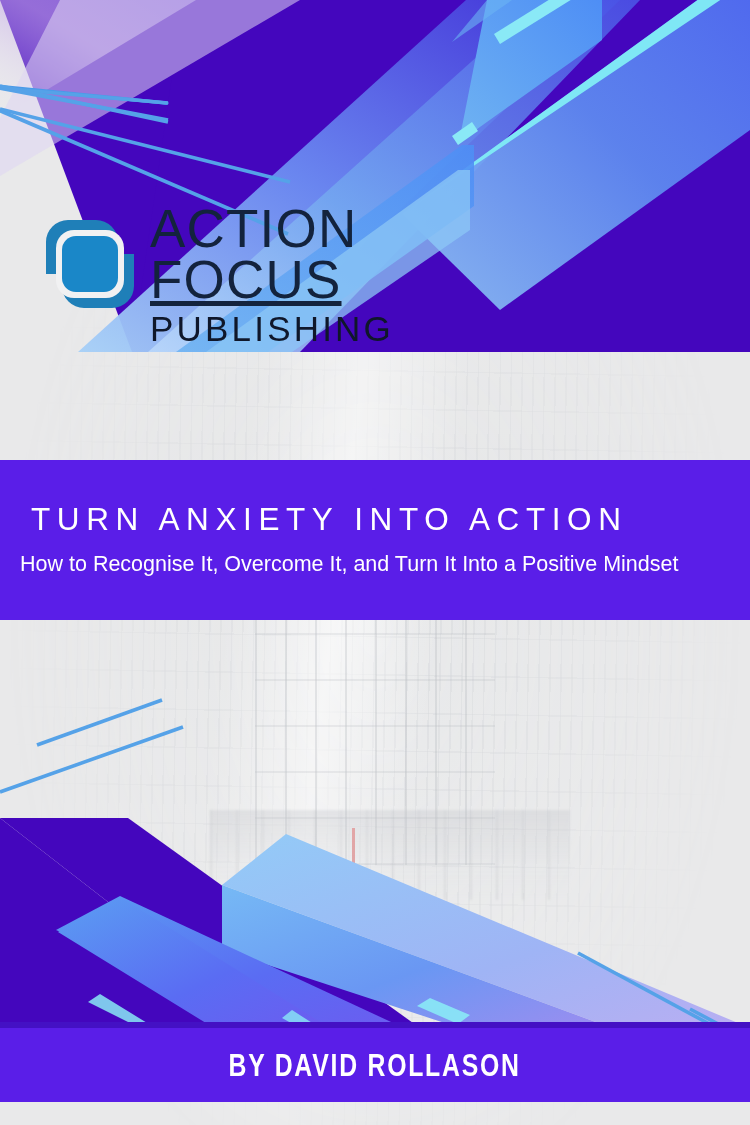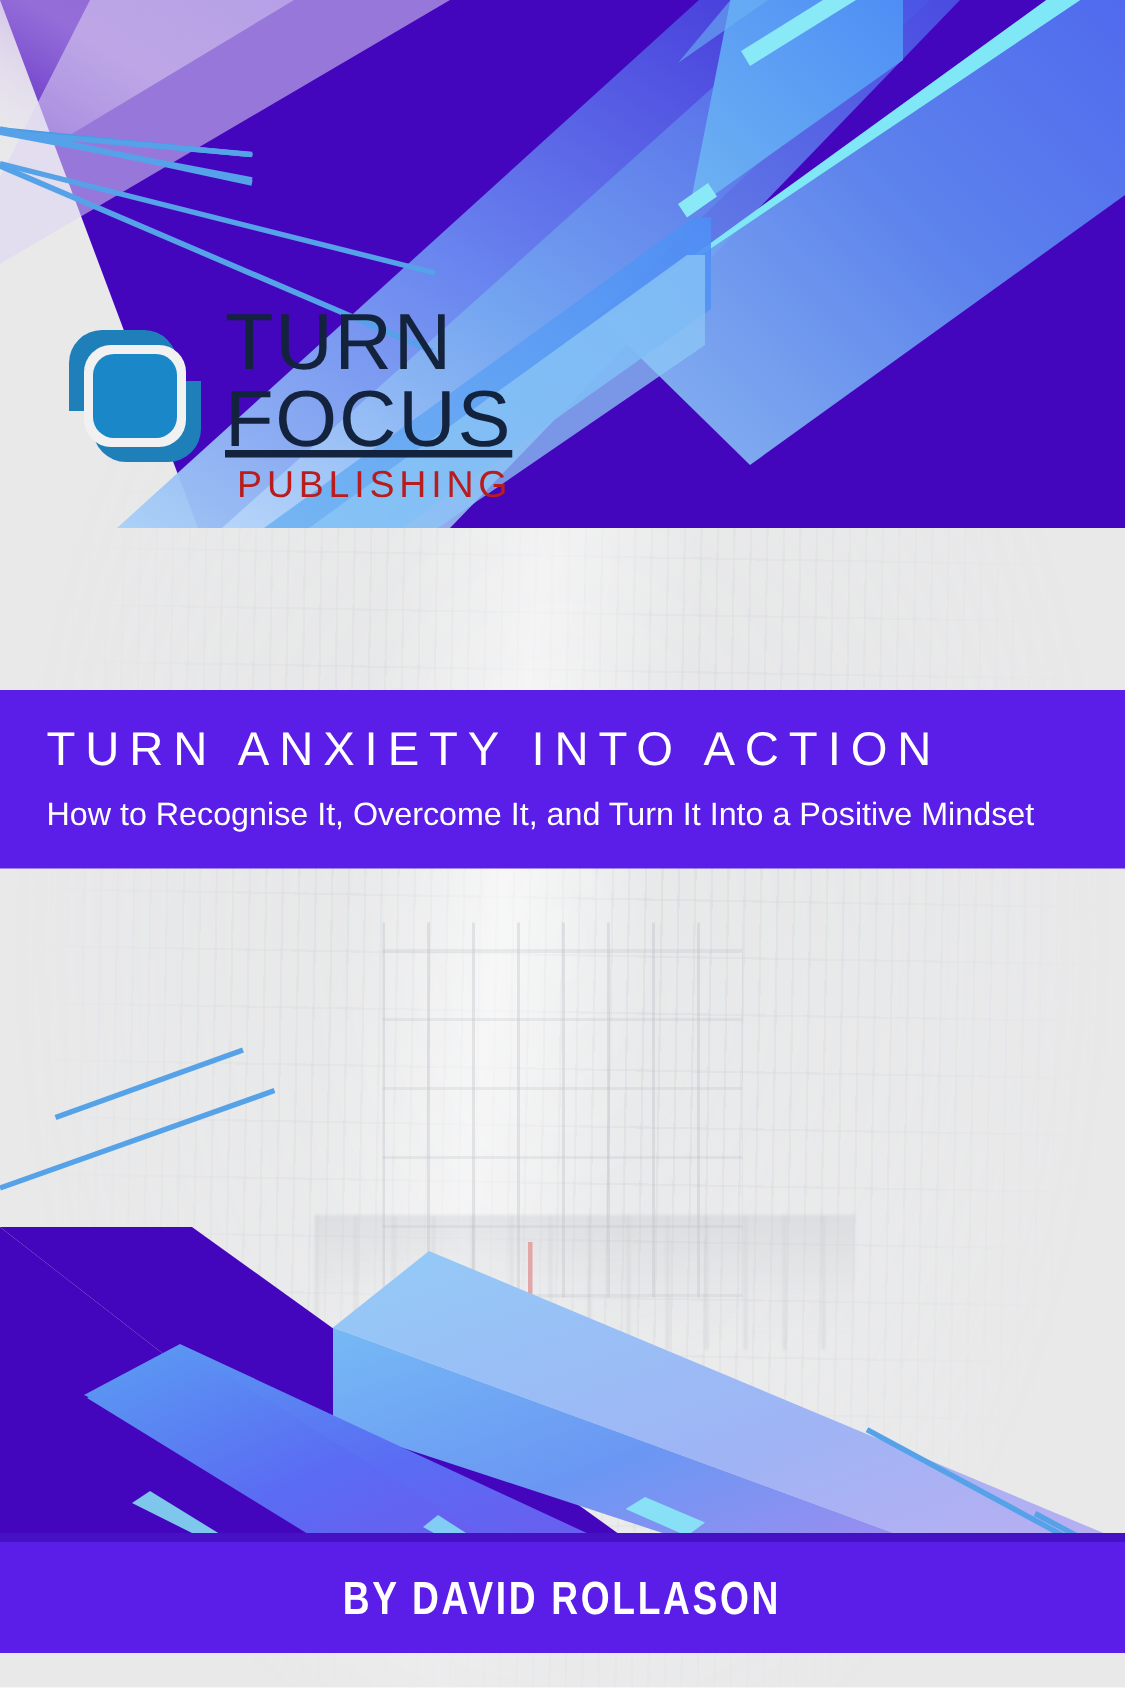--- a/index.html
+++ b/index.html
@@ -53,21 +53,21 @@
   .shapes { position:absolute; inset:0; }
   .shapes svg { display:block; width:750px; height:1125px; }
 
   
   .band {
     position:absolute; left:0; width:750px;
     background:var(--purple);
     display:flex; flex-direction:column; justify-content:center;
   }
   .band-series { top:352px; height:96px; }
-  .band-title  { top:460px; height:119px; padding-top:4px; }
+  .band-title  { top:460px; height:160px; padding-top:4px; }
   .band-author { top:1028px; height:74px; justify-content:center; align-items:center; }
   .band-author-cap {
     position:absolute; left:0; top:1022px; width:750px; height:8px;
     background:#4411c4;
   }
 
   .series-text {
     color:#ffffff;
     font-size:41px;
     font-weight:400;
@@ -84,21 +84,21 @@
     padding-left:31px;
     white-space:nowrap;
     line-height:1;
     margin-bottom:14px;
   }
   .subtitle-text {
     color:#ffffff;
     font-size:21.5px;
     font-weight:400;
     letter-spacing:0px;
-    padding-left:31px; padding-right:36px;
+    padding-left:20px; padding-right:36px;
     line-height:1.38;
   }
   .author-text {
     color:#ffffff;
     font-size:31px;
     font-weight:700;
     letter-spacing:2.2px;
     transform:scaleX(.80);
     transform-origin:center;
     white-space:nowrap;
@@ -117,22 +117,22 @@
   .logo-line1, .logo-line2 {
     color:#13233d;
     font-size:53px;
     font-weight:300;
     letter-spacing:1.2px;
     line-height:.92;
     white-space:nowrap;
   }
   .logo-line2 { margin-top:2px;text-decoration:underline; }
   .logo-line3 {
-    color:#b91c1c;
-    font-size:25px;
+    color:#0f172a;
+    font-size:35px;
     font-weight:400;
     letter-spacing:3.2px;
     line-height:1;
     margin-top:6px;
     text-align:right;
     white-space:nowrap;
   }
 </style>
 </head>
 <body>
@@ -333,19 +333,19 @@
                  L 8,62 Z" fill="#1f7fb8"></path>
         <path d="M 96,74 A 22,22 0 0 1 74,96 L 46,96 A 22,22 0 0 1 24,74 L 24,68
                  L 42,68 L 68,68 L 68,42 L 96,42 Z" fill="#1f7fb8"></path>
 
         <rect x="18" y="18" width="68" height="68" rx="18" ry="18" fill="#f1f1f2"></rect>
 
         <rect x="24" y="24" width="56" height="56" rx="14" ry="14" fill="#1a87c8"></rect>
       </svg>
     </div>
     <div class="logo-words">
-      <div class="logo-line1">TURN</div>
+      <div class="logo-line1">ACTION</div>
       <div class="logo-line2">FOCUS</div>
       <div class="logo-line3">PUBLISHING</div>
     </div>
   </div>
 
 </div>
 
 </body></html>

